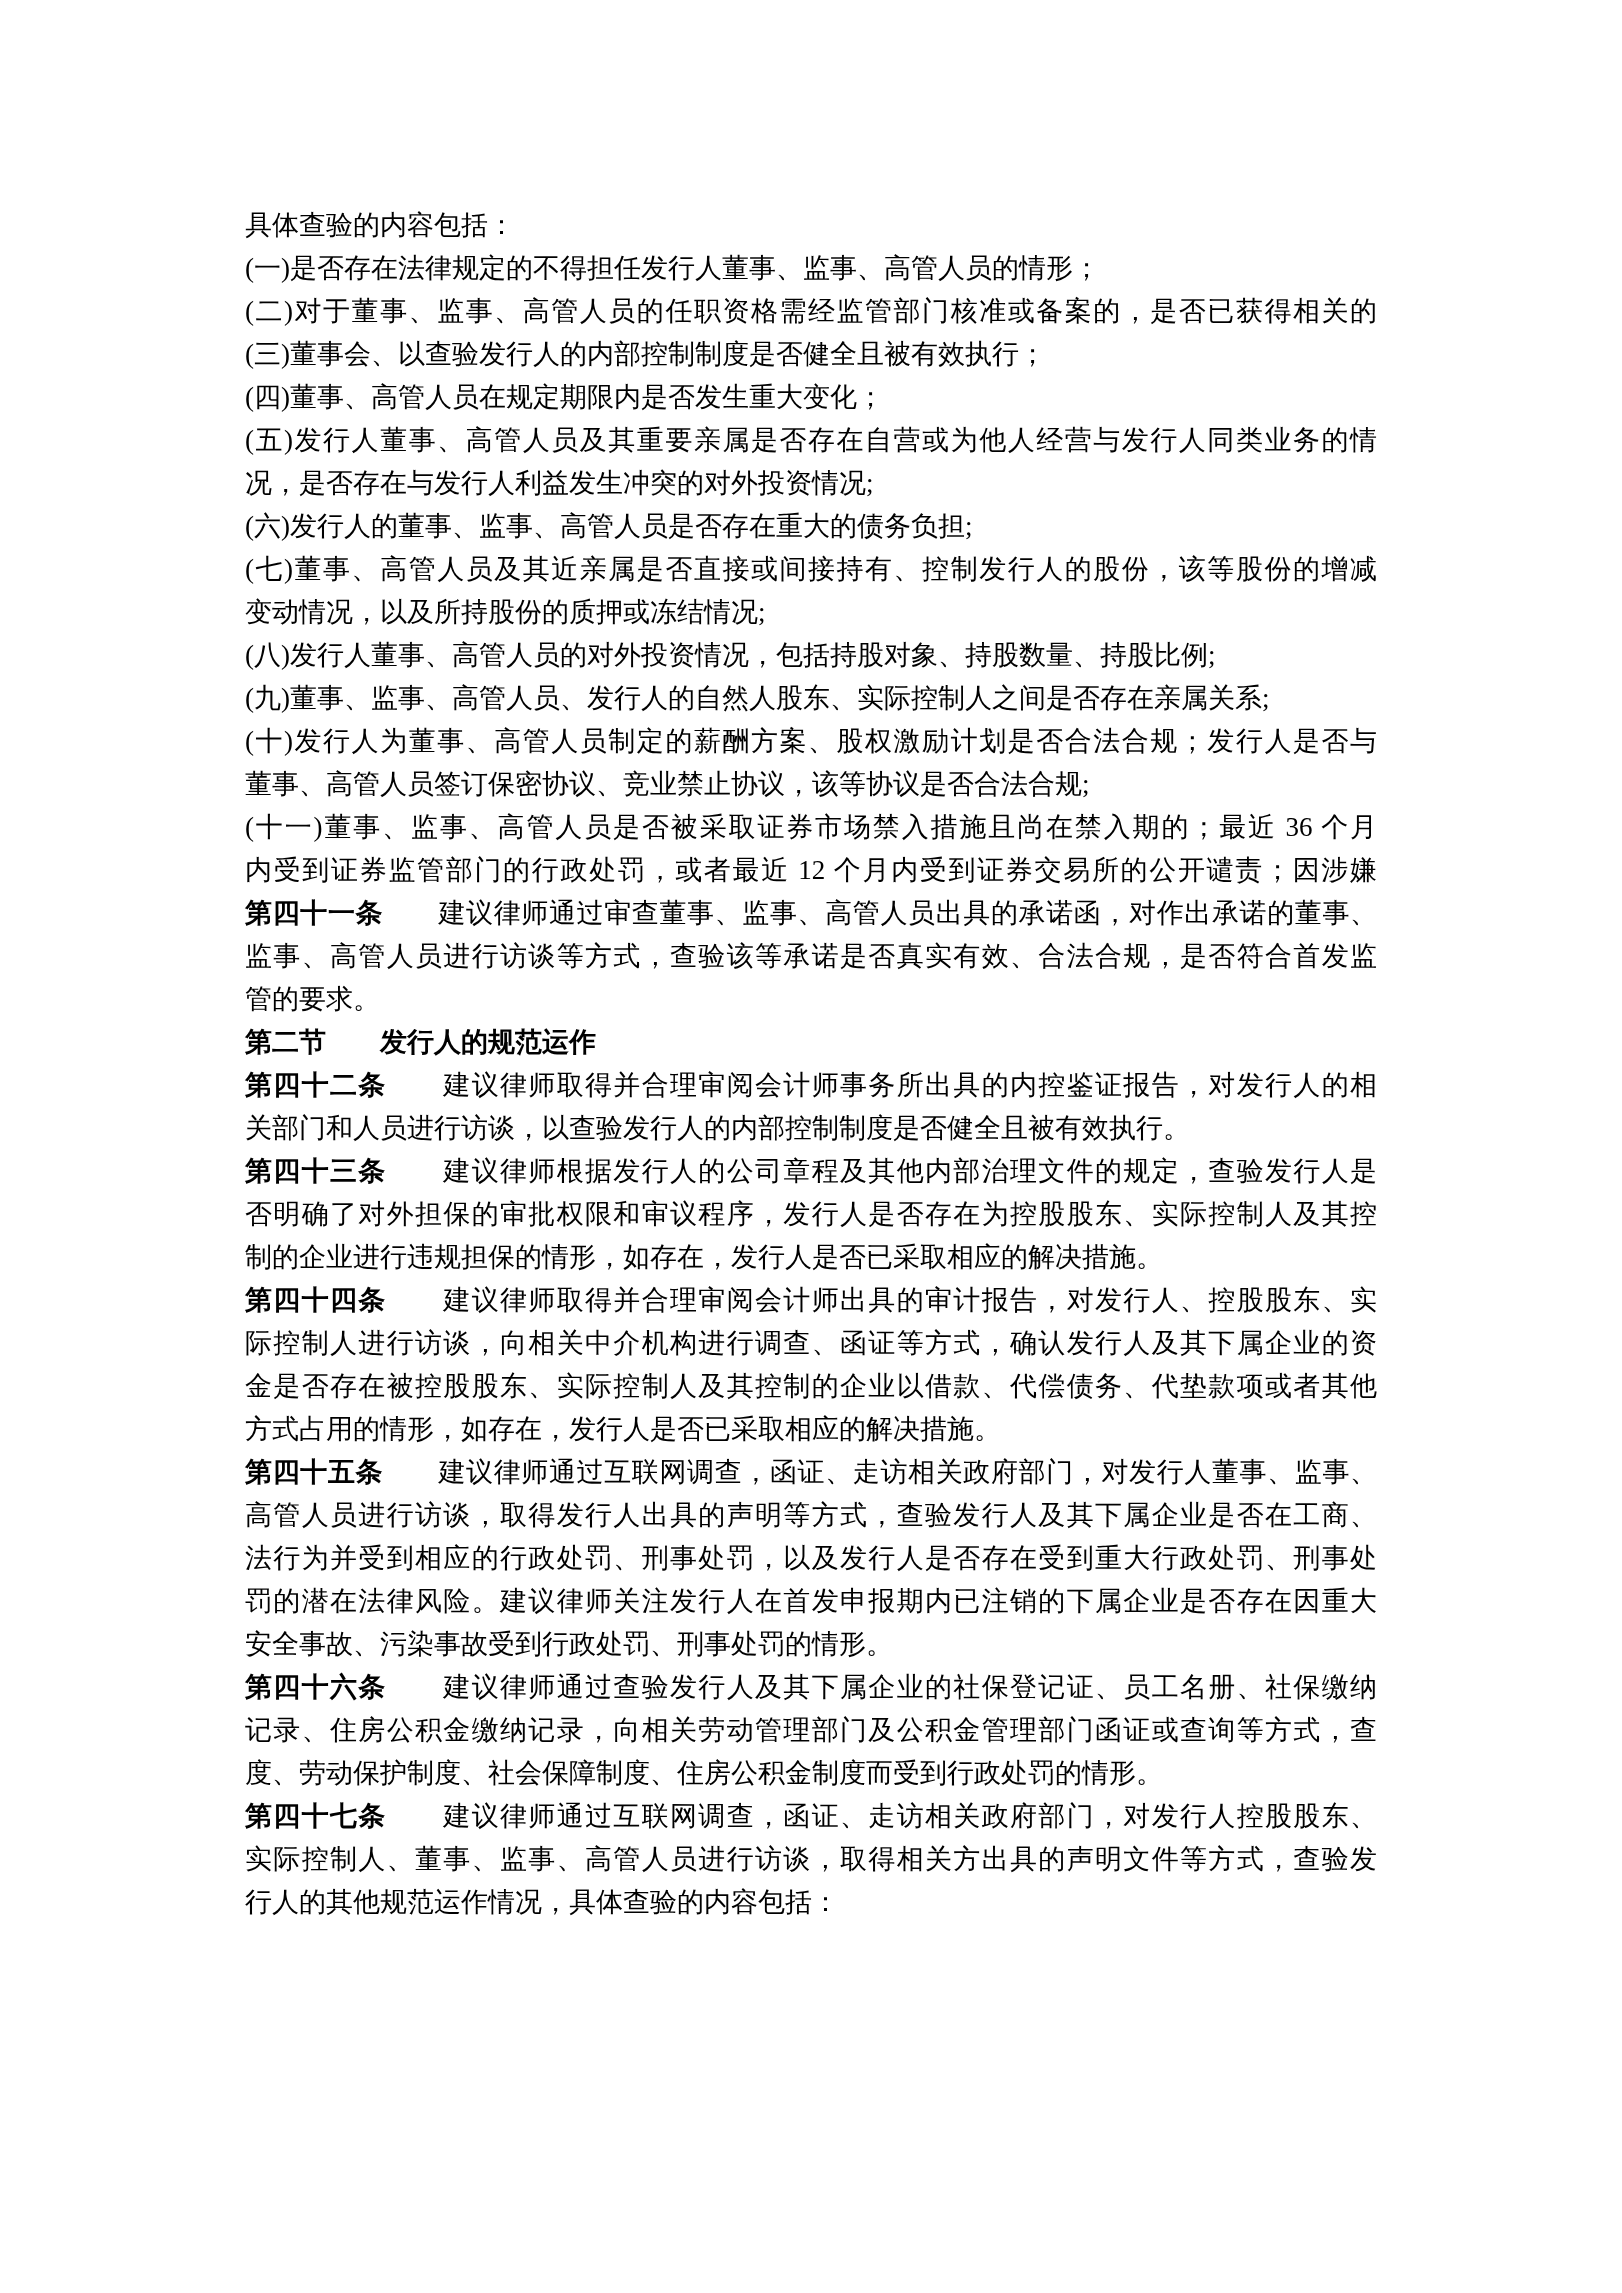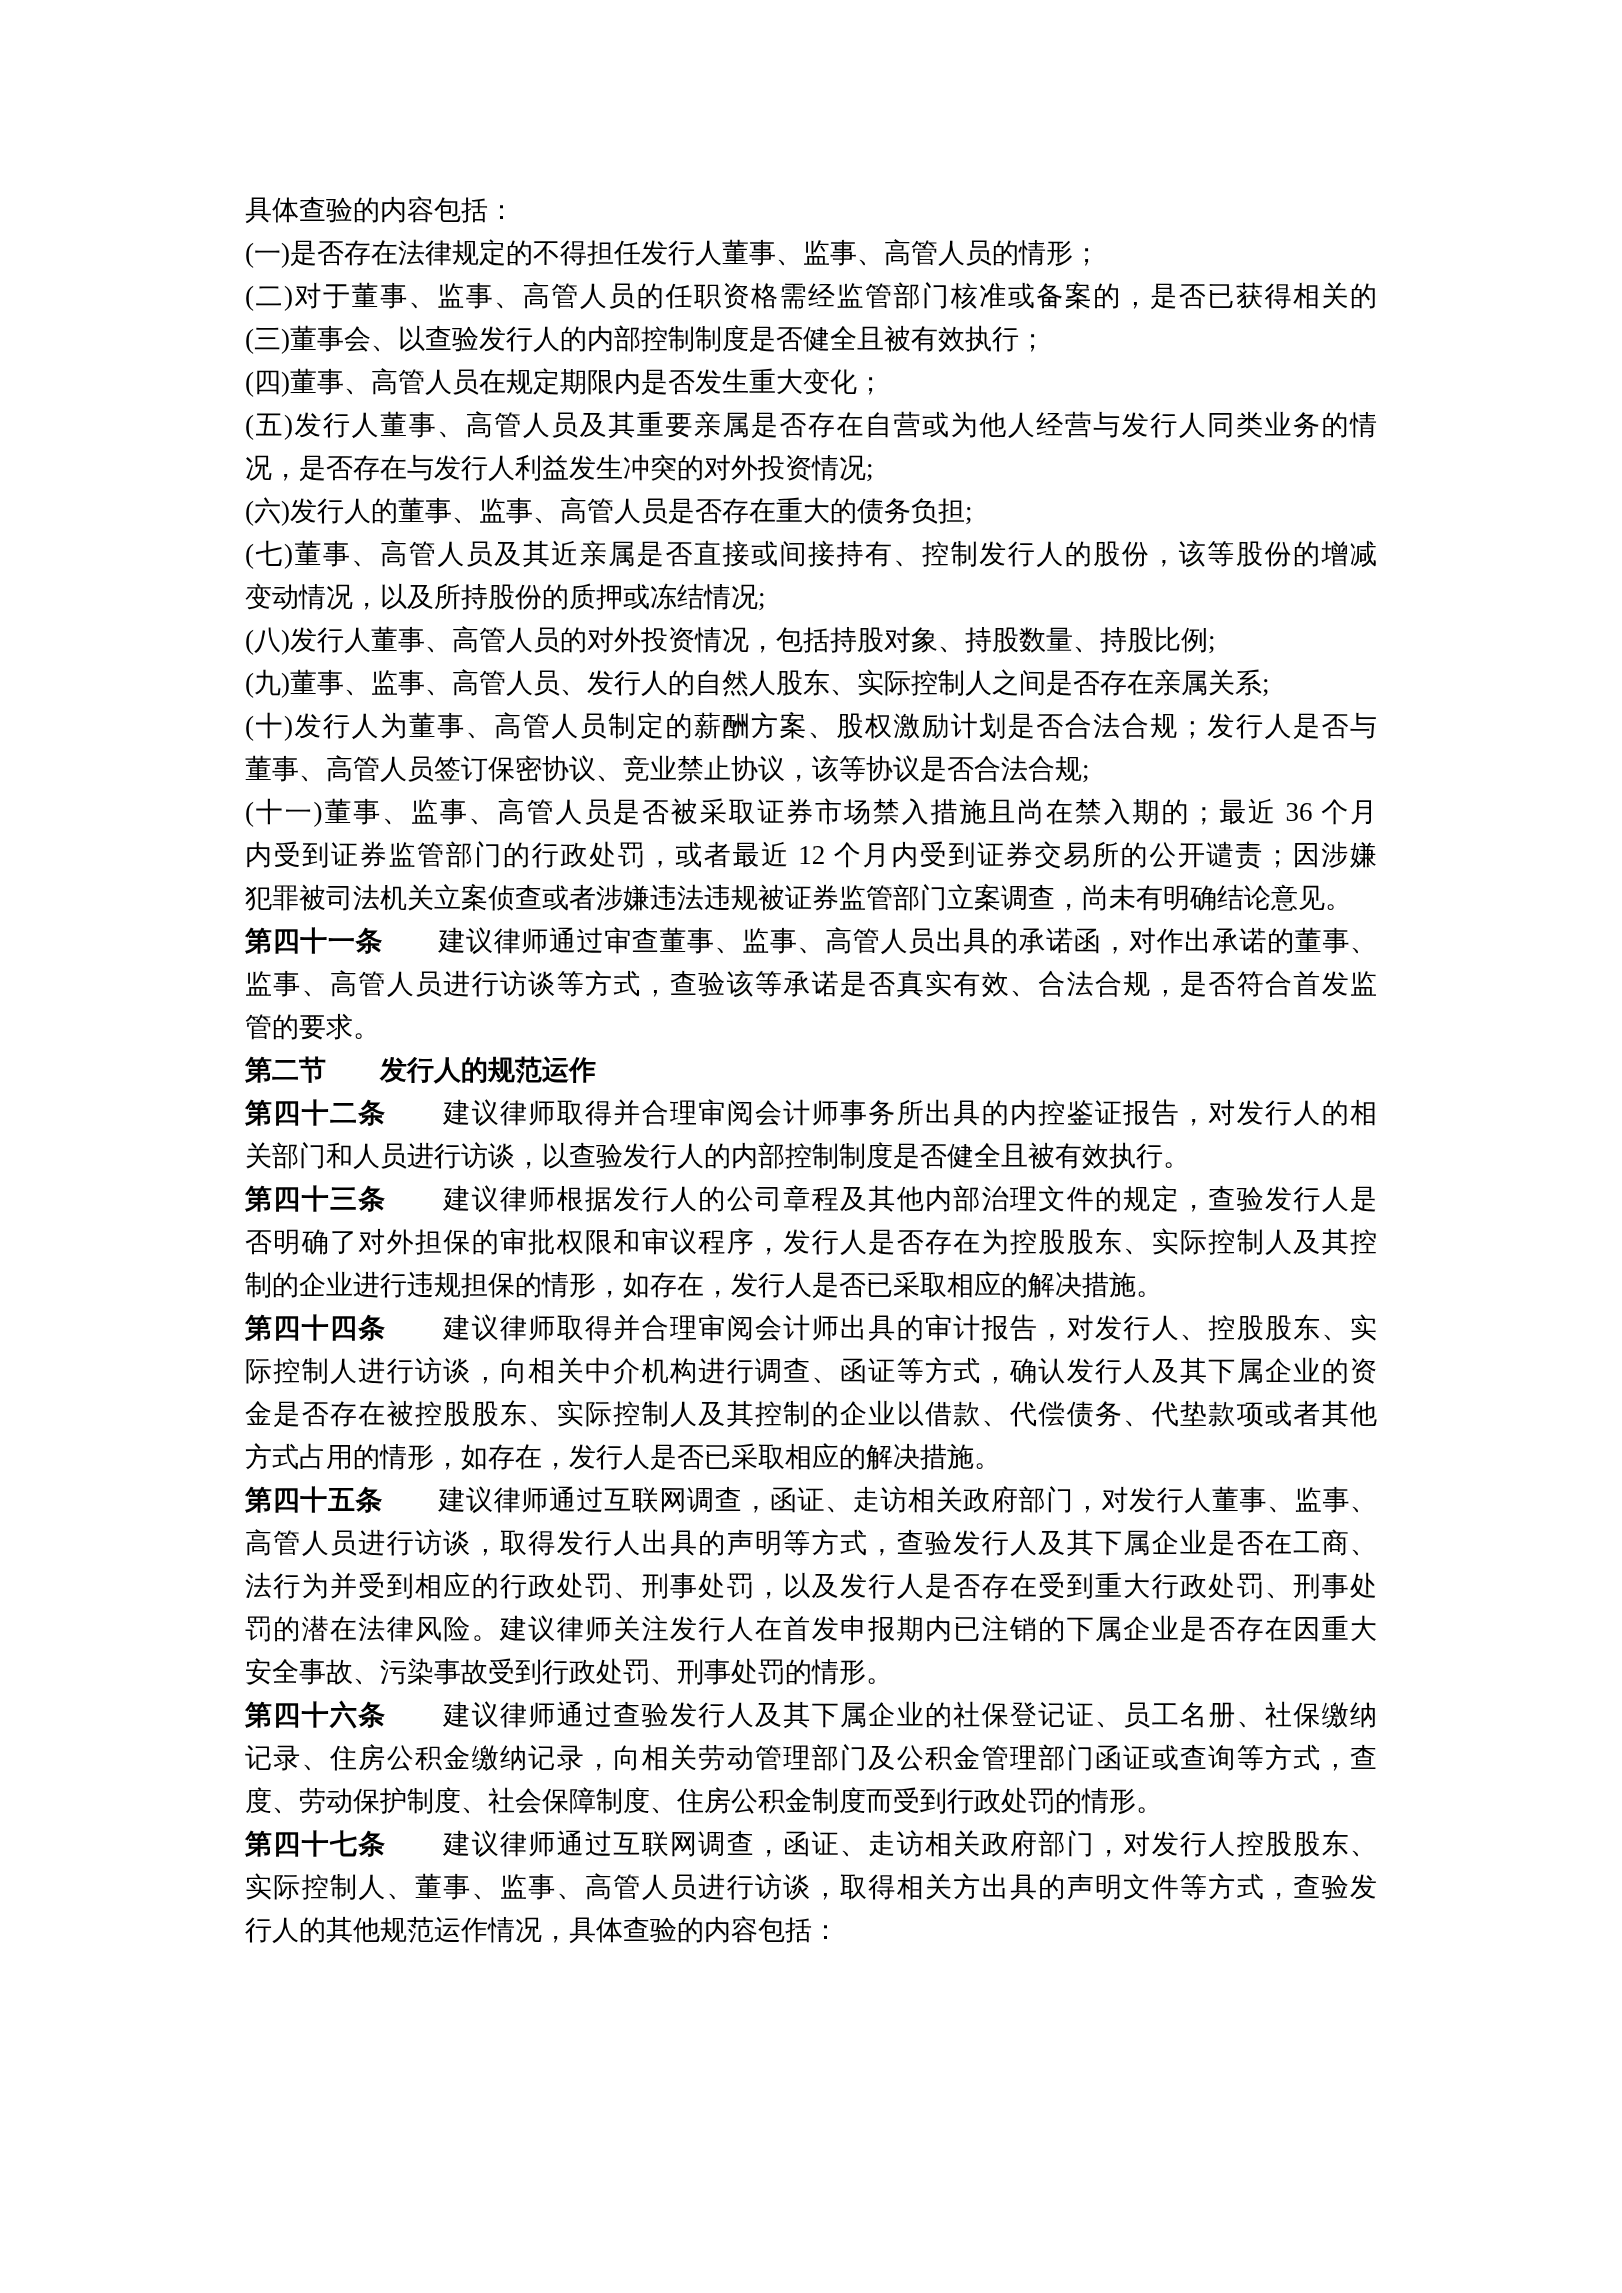--- a/index.html
+++ b/index.html
@@ -10,21 +10,21 @@
   .page {
     position: relative;
     width: 1623px;
     height: 2294px;
     background: #ffffff;
     overflow: hidden;
   }
   .doc {
     position: absolute;
     left: 245px;
-    top: 189px;
+    top: 204px;
     width: 1132px;
     color: #000000;
     font-family: "Liberation Serif", "DejaVu Serif", serif;
     font-size: 27px;
     line-height: 43px;
     font-kerning: none;
   }
   .line {
     height: 43px;
     overflow: visible;
@@ -51,21 +51,20 @@
       <div class="line"><span class="run">况，是否存在与发行人利益发生冲突的对外投资情况;</span></div>
       <div class="line"><span class="run">(六)发行人的董事、监事、高管人员是否存在重大的债务负担;</span></div>
       <div class="line fill"><span class="run">(七)董事、高管人员及其近亲属是否直接或间接持有、控制发行人的股份，该等股份的增减</span></div>
       <div class="line"><span class="run">变动情况，以及所持股份的质押或冻结情况;</span></div>
       <div class="line"><span class="run">(八)发行人董事、高管人员的对外投资情况，包括持股对象、持股数量、持股比例;</span></div>
       <div class="line"><span class="run">(九)董事、监事、高管人员、发行人的自然人股东、实际控制人之间是否存在亲属关系;</span></div>
       <div class="line fill"><span class="run">(十)发行人为董事、高管人员制定的薪酬方案、股权激励计划是否合法合规；发行人是否与</span></div>
       <div class="line"><span class="run">董事、高管人员签订保密协议、竞业禁止协议，该等协议是否合法合规;</span></div>
       <div class="line fill"><span class="run">(十一)董事、监事、高管人员是否被采取证券市场禁入措施且尚在禁入期的；最近 36 个月</span></div>
       <div class="line fill"><span class="run">内受到证券监管部门的行政处罚，或者最近 12 个月内受到证券交易所的公开谴责；因涉嫌</span></div>
-      <div class="line"><span class="run">犯罪被司法机关立案侦查或者涉嫌违法违规被证券监管部门立案调查，尚未有明确结论意见。</span></div>
       <div class="line fill"><span class="run bold">第四十一条</span><span class="run">　　建议律师通过审查董事、监事、高管人员出具的承诺函，对作出承诺的董事、</span></div>
       <div class="line fill"><span class="run">监事、高管人员进行访谈等方式，查验该等承诺是否真实有效、合法合规，是否符合首发监</span></div>
       <div class="line"><span class="run">管的要求。</span></div>
       <div class="line"><span class="run bold">第二节　　发行人的规范运作</span></div>
       <div class="line fill"><span class="run bold">第四十二条</span><span class="run">　　建议律师取得并合理审阅会计师事务所出具的内控鉴证报告，对发行人的相</span></div>
       <div class="line"><span class="run">关部门和人员进行访谈，以查验发行人的内部控制制度是否健全且被有效执行。</span></div>
       <div class="line fill"><span class="run bold">第四十三条</span><span class="run">　　建议律师根据发行人的公司章程及其他内部治理文件的规定，查验发行人是</span></div>
       <div class="line fill"><span class="run">否明确了对外担保的审批权限和审议程序，发行人是否存在为控股股东、实际控制人及其控</span></div>
       <div class="line"><span class="run">制的企业进行违规担保的情形，如存在，发行人是否已采取相应的解决措施。</span></div>
       <div class="line fill"><span class="run bold">第四十四条</span><span class="run">　　建议律师取得并合理审阅会计师出具的审计报告，对发行人、控股股东、实</span></div>

